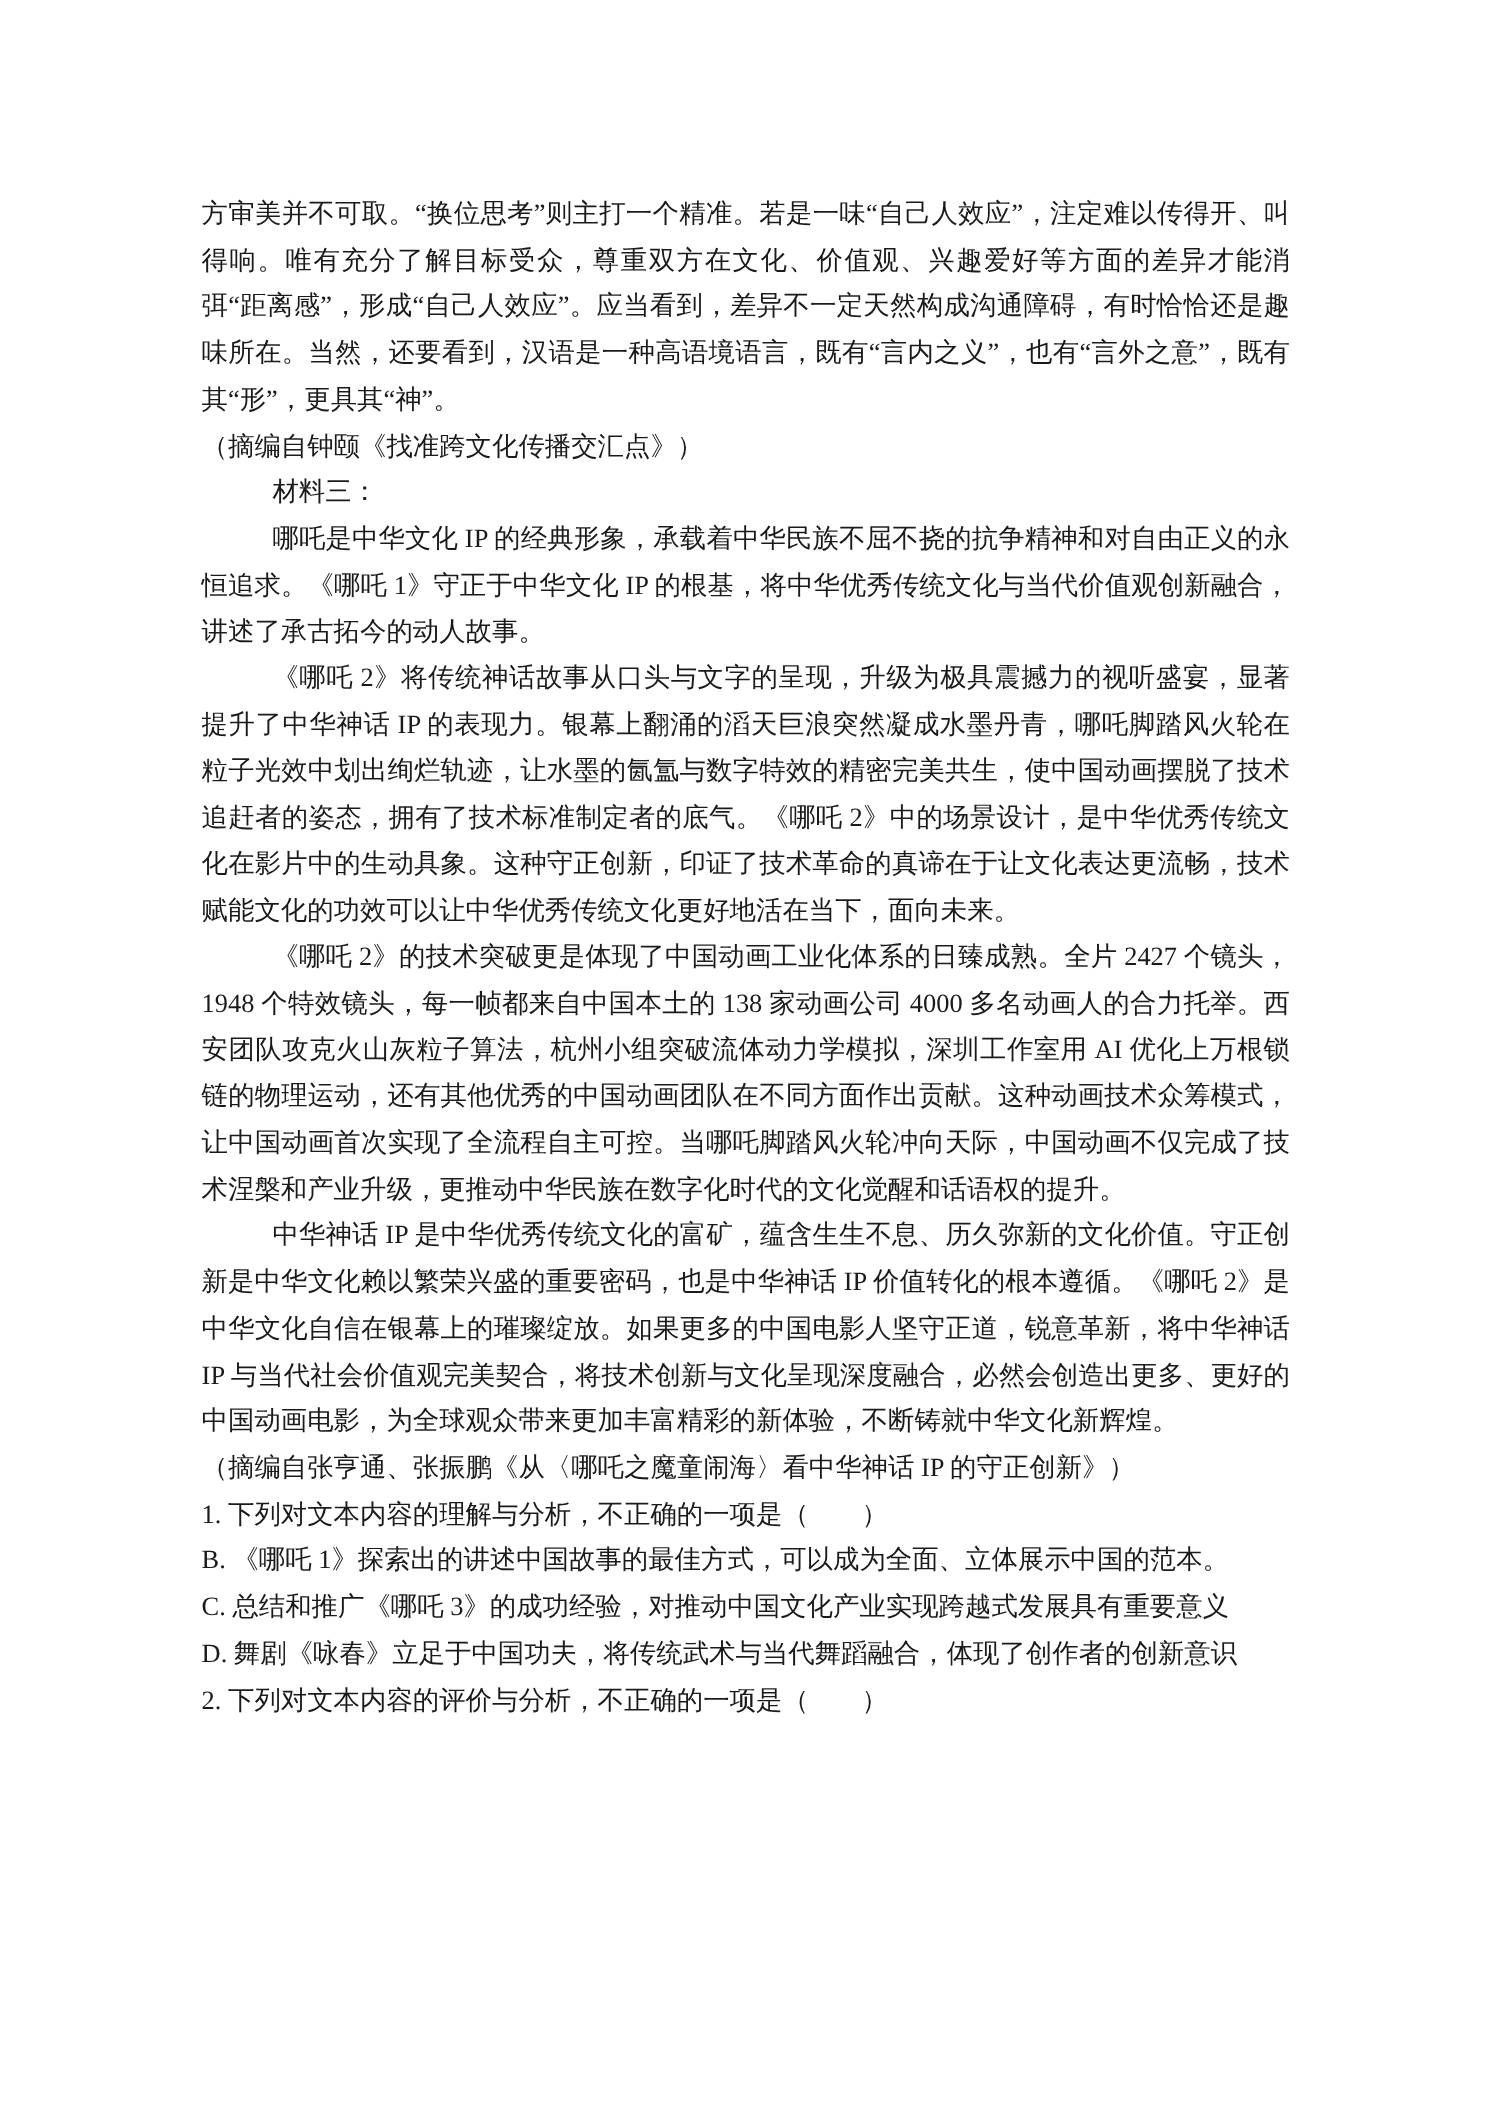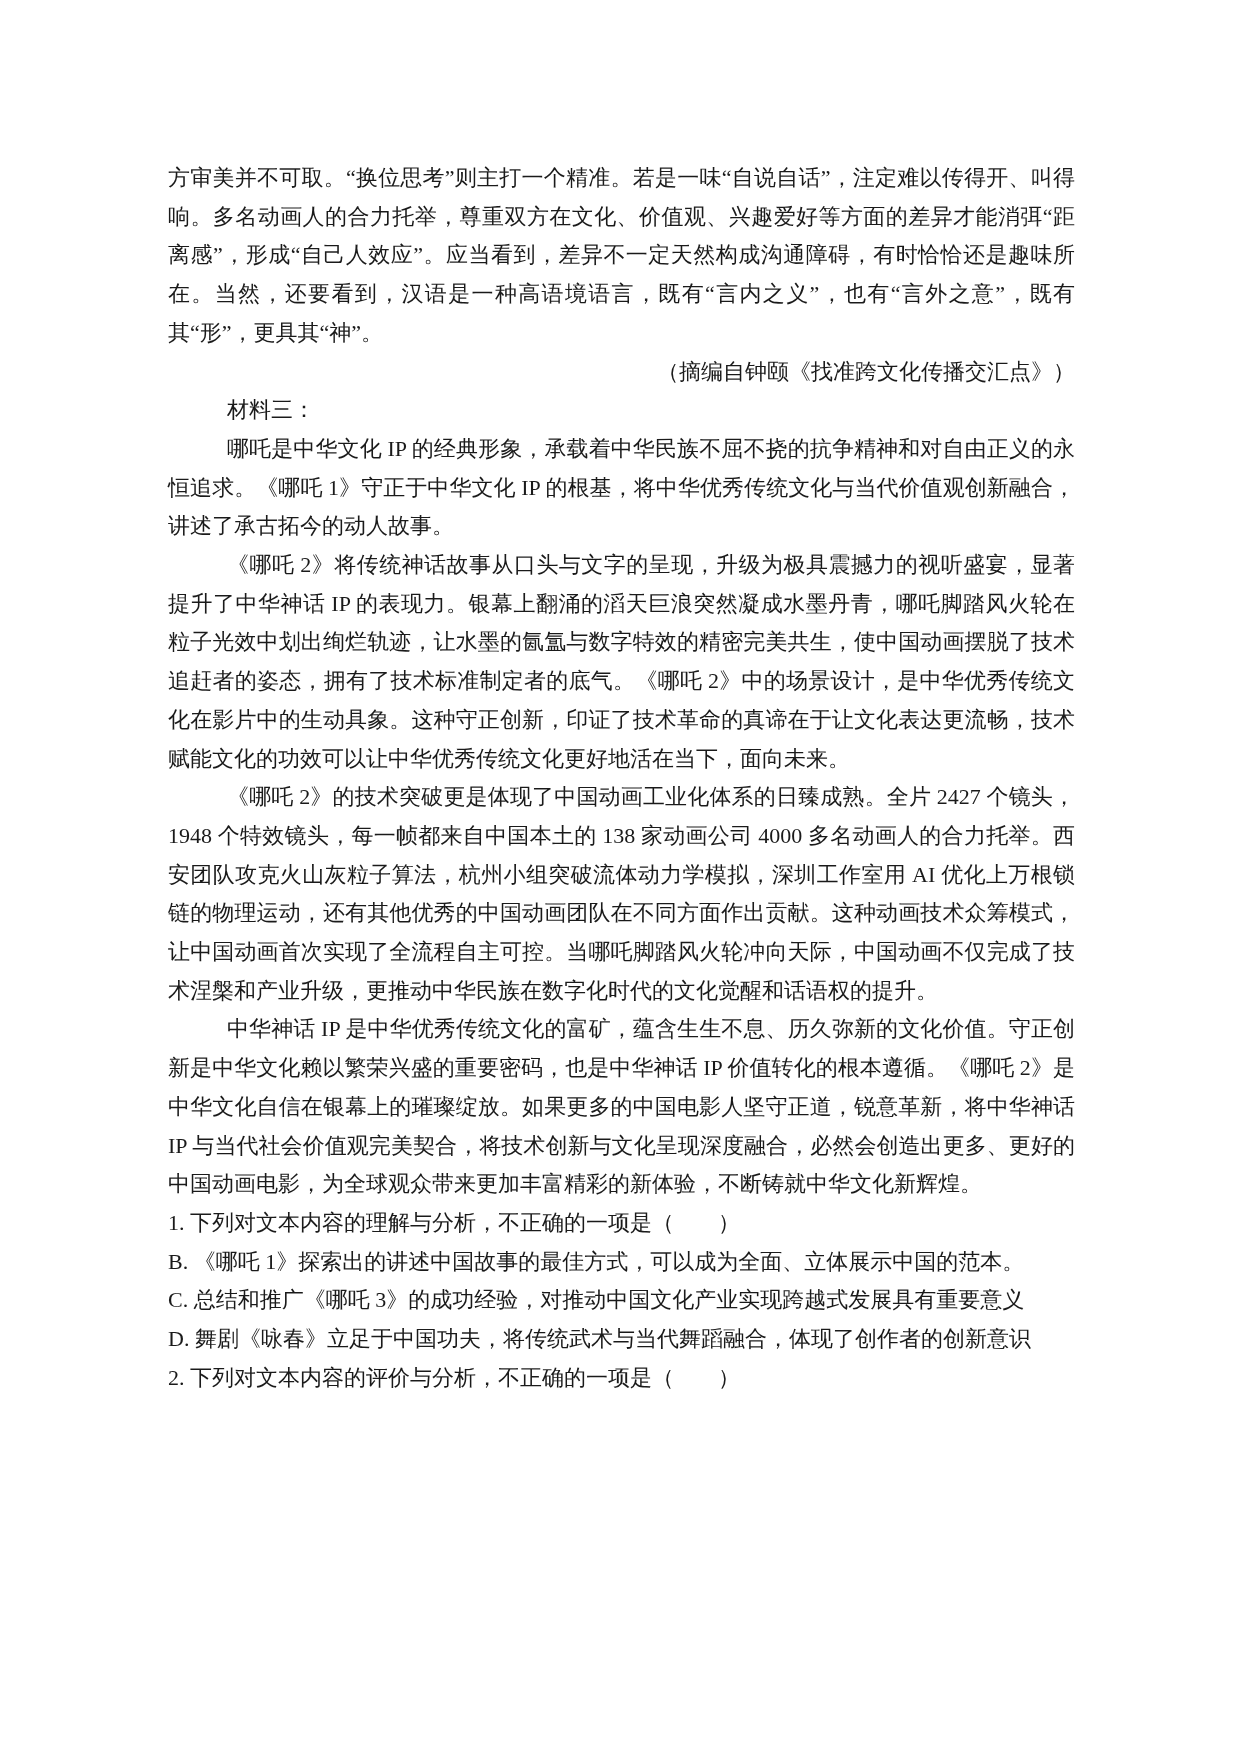--- a/index.html
+++ b/index.html
@@ -26,37 +26,38 @@
     text-align: justify;
   }
   .content p {
     margin: 0;
     padding: 0;
   }
   .indent {
     text-indent: 59px;
   }
   .citation {
-    text-align: right;
+    text-align: left;
   }
   .question, .option {
     text-align: justify;
   }
 </style>
 </head>
 <body>
 
 <div class="page">
   <main class="content">
-    <p class="para">方审美并不可取。“换位思考”则主打一个精准。若是一味“自说自话”，注定难以传得开、叫得响。多名动画人的合力托举，尊重双方在文化、价值观、兴趣爱好等方面的差异才能消弭“距离感”，形成“自己人效应”。应当看到，差异不一定天然构成沟通障碍，有时恰恰还是趣味所在。当然，还要看到，汉语是一种高语境语言，既有“言内之义”，也有“言外之意”，既有其“形”，更具其“神”。</p>
+    <p class="para">方审美并不可取。“换位思考”则主打一个精准。若是一味“自己人效应”，注定难以传得开、叫得响。唯有充分了解目标受众，尊重双方在文化、价值观、兴趣爱好等方面的差异才能消弭“距离感”，形成“自己人效应”。应当看到，差异不一定天然构成沟通障碍，有时恰恰还是趣味所在。当然，还要看到，汉语是一种高语境语言，既有“言内之义”，也有“言外之意”，既有其“形”，更具其“神”。</p>
     <p class="citation">（摘编自钟颐《找准跨文化传播交汇点》）</p>
     <p class="indent">材料三：</p>
     <p class="indent">哪吒是中华文化 IP 的经典形象，承载着中华民族不屈不挠的抗争精神和对自由正义的永恒追求。《哪吒 1》守正于中华文化 IP 的根基，将中华优秀传统文化与当代价值观创新融合，讲述了承古拓今的动人故事。</p>
     <p class="indent">《哪吒 2》将传统神话故事从口头与文字的呈现，升级为极具震撼力的视听盛宴，显著提升了中华神话 IP 的表现力。银幕上翻涌的滔天巨浪突然凝成水墨丹青，哪吒脚踏风火轮在粒子光效中划出绚烂轨迹，让水墨的氤氲与数字特效的精密完美共生，使中国动画摆脱了技术追赶者的姿态，拥有了技术标准制定者的底气。《哪吒 2》中的场景设计，是中华优秀传统文化在影片中的生动具象。这种守正创新，印证了技术革命的真谛在于让文化表达更流畅，技术赋能文化的功效可以让中华优秀传统文化更好地活在当下，面向未来。</p>
     <p class="indent">《哪吒 2》的技术突破更是体现了中国动画工业化体系的日臻成熟。全片 2427 个镜头，1948 个特效镜头，每一帧都来自中国本土的 138 家动画公司 4000 多名动画人的合力托举。西安团队攻克火山灰粒子算法，杭州小组突破流体动力学模拟，深圳工作室用 AI 优化上万根锁链的物理运动，还有其他优秀的中国动画团队在不同方面作出贡献。这种动画技术众筹模式，让中国动画首次实现了全流程自主可控。当哪吒脚踏风火轮冲向天际，中国动画不仅完成了技术涅槃和产业升级，更推动中华民族在数字化时代的文化觉醒和话语权的提升。</p>
     <p class="indent">中华神话 IP 是中华优秀传统文化的富矿，蕴含生生不息、历久弥新的文化价值。守正创新是中华文化赖以繁荣兴盛的重要密码，也是中华神话 IP 价值转化的根本遵循。《哪吒 2》是中华文化自信在银幕上的璀璨绽放。如果更多的中国电影人坚守正道，锐意革新，将中华神话 IP 与当代社会价值观完美契合，将技术创新与文化呈现深度融合，必然会创造出更多、更好的中国动画电影，为全球观众带来更加丰富精彩的新体验，不断铸就中华文化新辉煌。</p>
+    <p class="citation">（摘编自张亨通、张振鹏《从〈哪吒之魔童闹海〉看中华神话 IP 的守正创新》）</p>
     <p class="question">1. 下列对文本内容的理解与分析，不正确的一项是（　　）</p>
     <p class="option">B. 《哪吒 1》探索出的讲述中国故事的最佳方式，可以成为全面、立体展示中国的范本。</p>
     <p class="option">C. 总结和推广《哪吒 3》的成功经验，对推动中国文化产业实现跨越式发展具有重要意义</p>
     <p class="option">D. 舞剧《咏春》立足于中国功夫，将传统武术与当代舞蹈融合，体现了创作者的创新意识</p>
     <p class="question">2. 下列对文本内容的评价与分析，不正确的一项是（　　）</p>
   </main>
 </div>
 
 </body></html>

